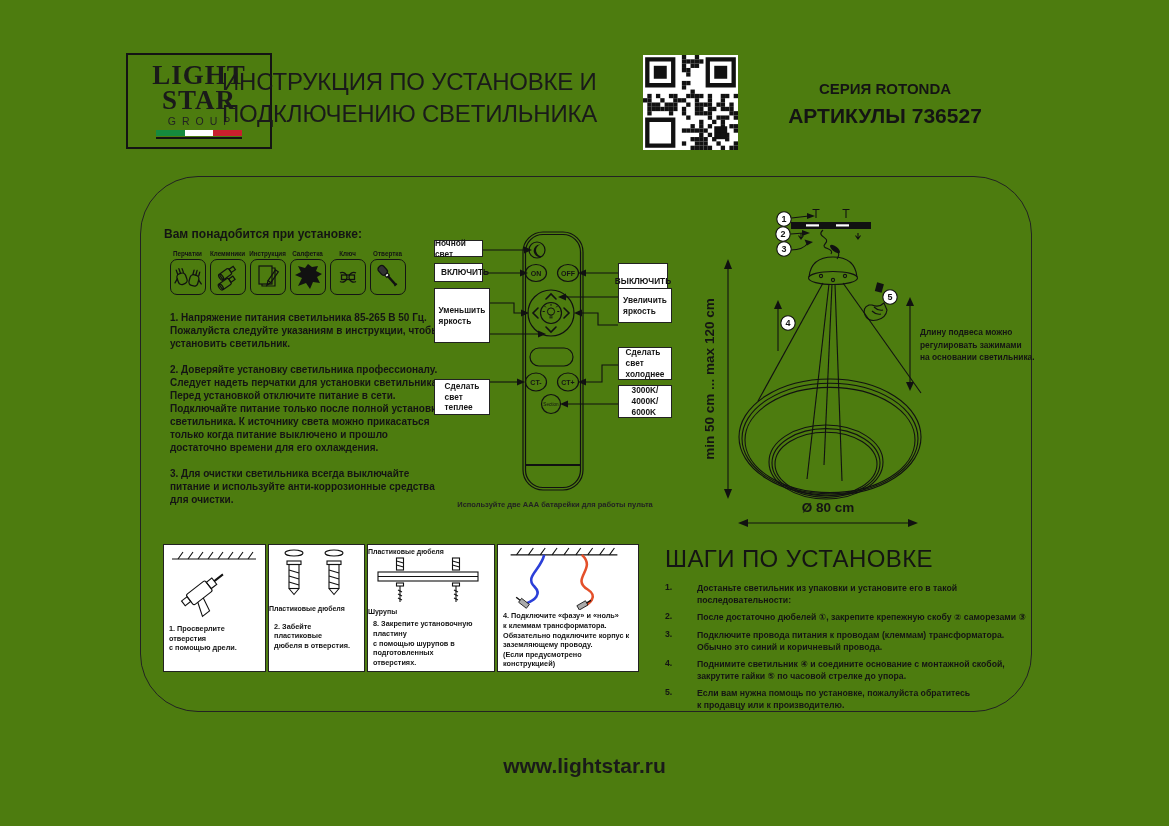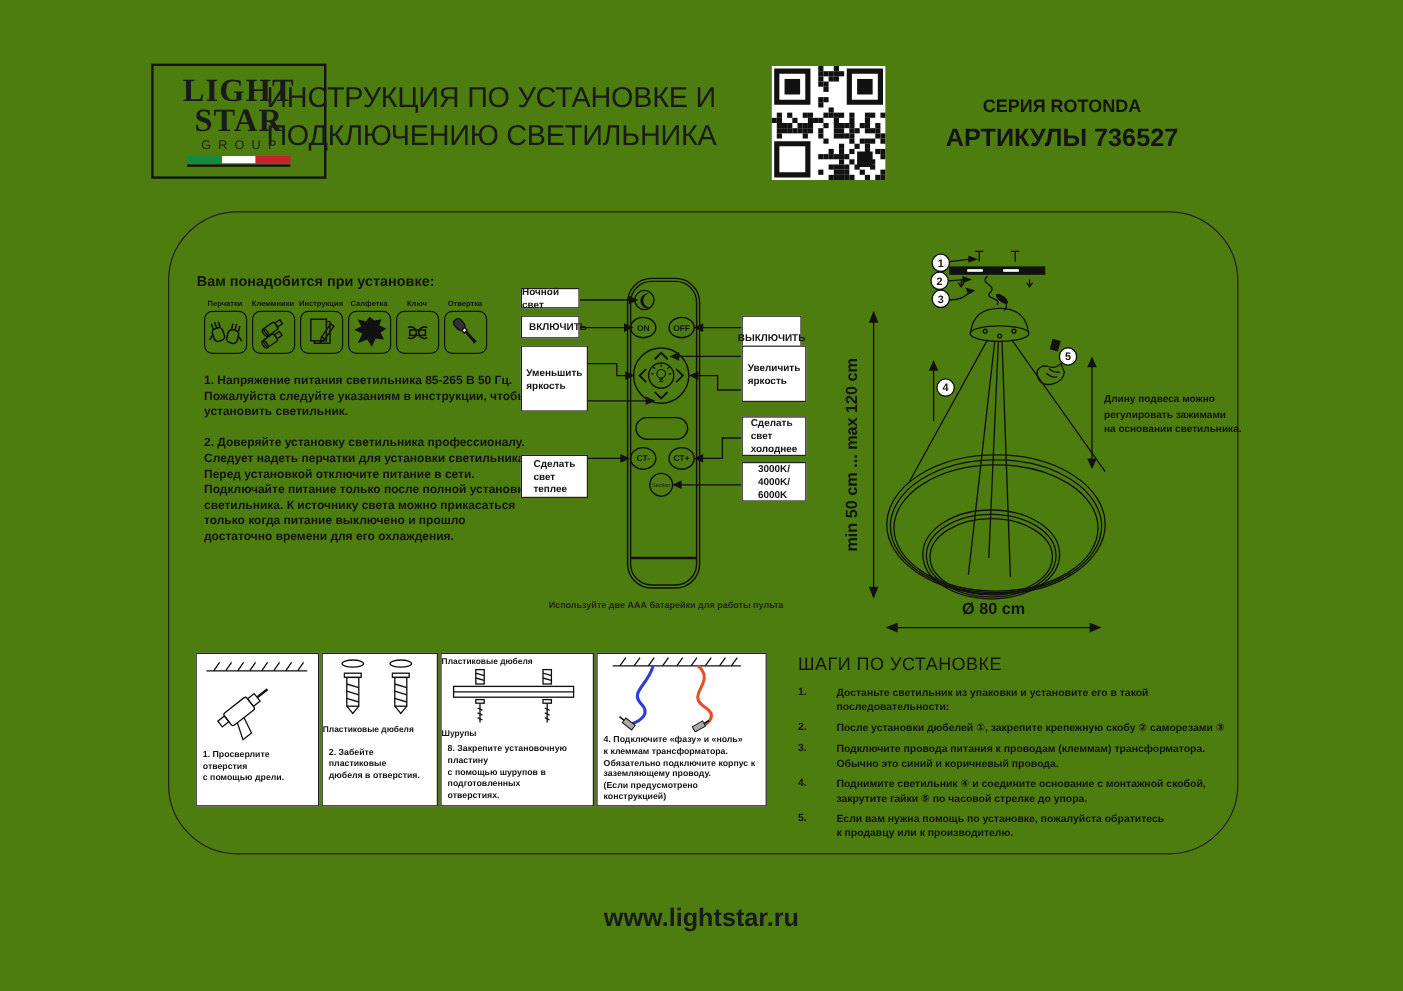--- a/index.html
+++ b/index.html
@@ -45,21 +45,21 @@
 
   
   .callout { border:1.2px solid #222; background:#fff; display:flex; align-items:center;
              justify-content:center; text-align:left; font-size:8.3px; font-weight:600;
              line-height:1.3; white-space:pre-line; }
   .co-night    { left:434px; top:240px; width:49px; height:17px; }
   .co-on       { left:434px; top:263px; width:49px; height:19px;padding-left:13px; }
   .co-dim      { left:434px; top:288px; width:56px; height:55px; }
   .co-warm     { left:434px; top:379px; width:56px; height:36px; }
   .co-off      { left:618px; top:263px; width:50px; height:36px; }
-  .co-bright   { left:618px; top:288px; width:54px; height:47px; }
+  .co-bright   { left:618px; top:288px; width:54px; height:35px; }
   .co-cool     { left:618px; top:347px; width:54px; height:33px; }
   .co-kelvin   { left:618px; top:385px; width:54px; height:33px; }
   .remote-note { left:443px; top:500px; width:224px; text-align:center; font-size:7.5px;
                  font-weight:600; color:#222; }
 
   .lamp-note { left:920px; top:326px; width:120px; font-size:8.4px; font-weight:600;
                line-height:1.5; }
 
   
   .mount-box { top:544px; height:128px; border:1.4px solid #222; display:flex;
@@ -67,21 +67,21 @@
   .mb1 { left:163px; width:103px; }
   .mb2 { left:268px; width:97px;  }
   .mb3 { left:367px; width:128px; }
   .mb4 { left:497px; width:142px; }
   .mb-caption { font-size:7.3px; font-weight:600; line-height:1.32; white-space:pre-line;
                 align-self:flex-start; padding:1px 5px 2px; }
   .mb-label { font-size:7px; font-weight:bold; line-height:1.1; }
 
   
   .install { left:665px; top:545px; width:362px; }
-  .install-heading { font-size:15px; font-weight:400; letter-spacing:.4px; }
+  .install-heading { font-size:24px; font-weight:400; letter-spacing:.4px; }
   .steps { margin-top:9px; }
   .step { display:flex; margin-bottom:5px; }
   .step-n { width:32px; font-size:8.7px; font-weight:bold; }
   .step-t { font-size:8.7px; font-weight:600; line-height:1.4; white-space:pre-line; flex:1; }
 
   .footer-url { left:0; top:754px; width:1169px; text-align:center; font-size:21px;
                 font-weight:bold; color:#1a1a1a; }
 
   svg { display:block; }
   svg text { font-family:"Liberation Sans","DejaVu Sans",sans-serif; fill:#141414; }
@@ -333,20 +333,21 @@
             <path d="M13.8,26 h3.4" fill="none"></path>
           </g>
         </svg>
       </div>
     </div>
   </div>
 
   <div class="abs warnings">
     <p>1. Напряжение питания светильника 85-265 В 50 Гц. Пожалуйста следуйте указаниям в инструкции, чтобы установить светильник.</p>
     <p>2. Доверяйте установку светильника профессионалу. Следует надеть перчатки для установки светильника. Перед установкой отключите питание в сети. Подключайте питание только после полной установки светильника. К источнику света можно прикасаться только когда питание выключено и прошло достаточно времени для его охлаждения.</p>
+    <p>3. Для очистки светильника всегда выключайте питание и используйте анти-коррозионные средства для очистки.</p>
   </div>
 
   <svg class="abs" style="left:430px; top:225px;" width="250" height="292" viewBox="0 0 250 292">
     <g stroke="#111" fill="none" stroke-width="1.2">
       <rect x="93" y="7" width="60" height="258" rx="20"></rect>
       <rect x="95.5" y="9.5" width="55" height="253" rx="17.5"></rect>
       <circle cx="107" cy="25" r="8"></circle>
       <ellipse cx="106" cy="48" rx="10.5" ry="8.5"></ellipse>
       <ellipse cx="138" cy="48" rx="10.5" ry="8.5"></ellipse>
       <circle cx="121" cy="88" r="23"></circle>
@@ -594,21 +595,21 @@
 
   <div class="abs install">
     <div class="install-heading">ШАГИ ПО УСТАНОВКЕ</div>
     <div class="steps">
       <div class="step">
         <div class="step-n">1.</div>
         <div class="step-t">Достаньте светильник из упаковки и установите его в такой последовательности:</div>
       </div>
       <div class="step">
         <div class="step-n">2.</div>
-        <div class="step-t">После установки дюбелей ①, закрепите крепежную скобу ② саморезами ③</div>
+        <div class="step-t">После достаточно дюбелей ①, закрепите крепежную скобу ② саморезами ③</div>
       </div>
       <div class="step">
         <div class="step-n">3.</div>
         <div class="step-t">Подключите провода питания к проводам (клеммам) трансформатора.
 Обычно это синий и коричневый провода.</div>
       </div>
       <div class="step">
         <div class="step-n">4.</div>
         <div class="step-t">Поднимите светильник ④ и соедините основание с монтажной скобой,
 закрутите гайки ⑤ по часовой стрелке до упора.</div>

